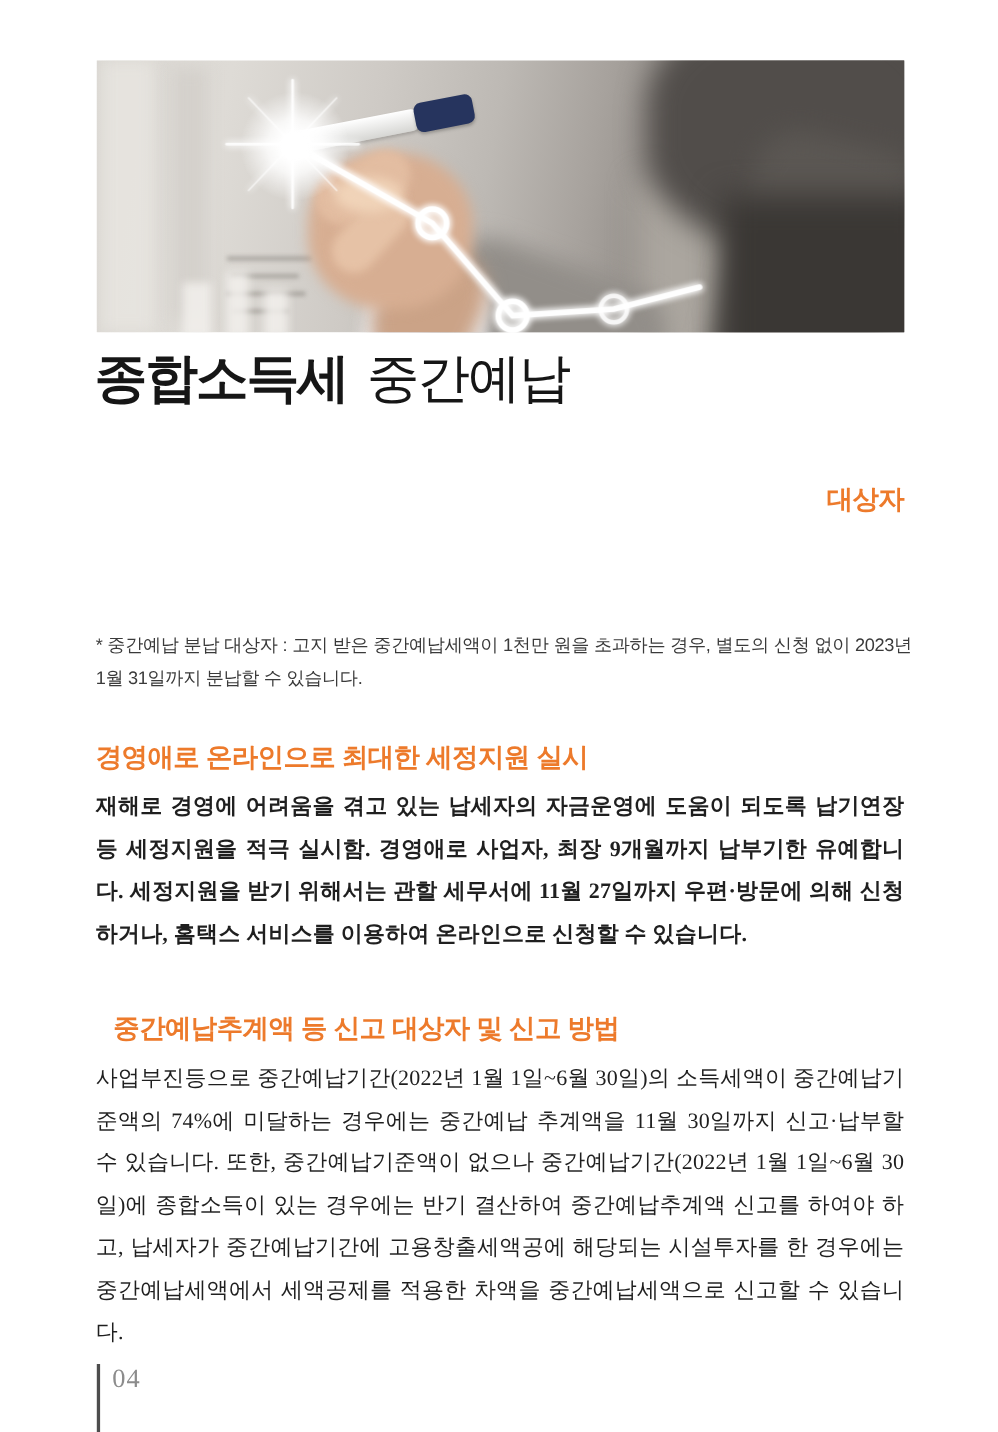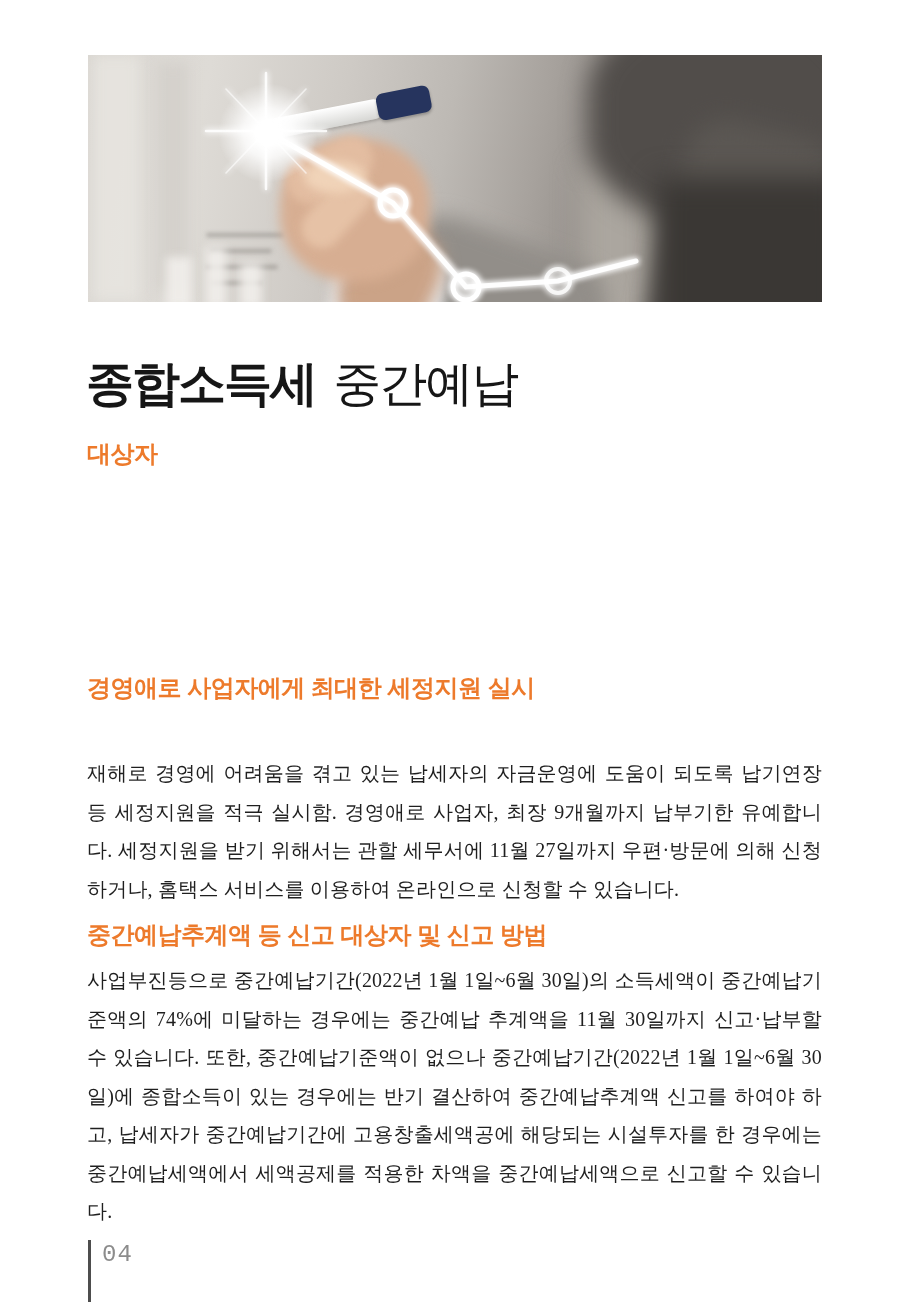--- a/index.html
+++ b/index.html
@@ -49,58 +49,57 @@
   .flare-core { left:128px; top:26px; width:104px; height:104px;
     background:radial-gradient(circle, #ffffff 0 16%, rgba(255,255,255,.8) 34%, rgba(255,255,255,0) 68%); }
   .chart-svg  { left:0; top:0; }
 
   
   .title {
     position:absolute; left:86px; top:312px; width:740px;
     font-family:"Liberation Sans","DejaVu Sans",sans-serif;
     font-size:48px; letter-spacing:-2px; color:var(--title-text,#161616);
     white-space:nowrap;
-    margin-top:40px;
   }
   .title .t-bold { font-weight:700; }
   .title .t-reg  { font-weight:400; margin-left:6px; }
 
   .sec-heading {
     position:absolute; left:87px; width:735px;
     font-family:"Liberation Sans","DejaVu Sans",sans-serif;
     font-size:24px; font-weight:700; letter-spacing:-0.5px;
     color:var(--accent,#ed7a2b);
   }
-  .h1 { top:438px; }
+  .h1 { top:438px;text-align:right; }
   .h2 { top:672px; }
-  .h3 { top:919px; }
+  .h3 { top:919px;margin-left:16px; }
 
   .sec-body {
     position:absolute; left:87px; width:735px;
     font-size:20px; line-height:38.5px; color:var(--body-text,#1f1f1f);
     text-align:justify; word-break:break-all; letter-spacing:0.2px;
   }
   .b1 { top:481px; }
-  .b2 { top:754px; }
+  .b2 { top:714px;font-weight:bold; }
   .b3 { top:961px; }
 
   .footnote {
     position:absolute; left:87px; top:572px; width:742px;
     font-family:"Liberation Sans","DejaVu Sans",sans-serif;
     font-size:16.5px; line-height:30px; color:var(--note-text,#3a3a3a);
     letter-spacing:-0.3px; text-align:justify; word-break:break-all;
   }
 
   .footer-rule {
     position:absolute; left:88px; top:1240px; width:3px; height:62px;
     background:var(--footer-rule,#4d4d4d);
   }
   .page-number {
     position:absolute; left:102px; top:1241px;
-    font-family:Liberation Mono, monospace;
+    font-family:Liberation Serif, serif;
     font-size:24px; letter-spacing:1px; color:var(--page-number-text,#8c8c8c);
   }
 </style>
 </head>
 <body>
 
 <div class="page">
 
   <div class="hero">
     <div class="winbar1"></div>
@@ -156,22 +155,23 @@
     </svg>
     <div class="flare-core"></div>
   </div>
 
   <div class="title">
     <span class="t-bold">종합소득세</span>
     <span class="t-reg">중간예납</span>
   </div>
 
   <div class="sec-heading h1">대상자</div>
+  <div class="footnote">* 중간예납 분납 대상자 : 고지 받은 중간예납세액이 1천만 원을 초과하는 경우, 별도의 신청 없이 2023년 1월 31일까지 분납할 수 있습니다.</div>
 
-  <div class="sec-heading h2">경영애로 사업자에게 최대한 세정지원 실시</div>
+  <div class="sec-heading h2">경영애로 온라인으로 최대한 세정지원 실시</div>
   <div class="sec-body b2">재해로 경영에 어려움을 겪고 있는 납세자의 자금운영에 도움이 되도록 납기연장 등 세정지원을 적극 실시함. 경영애로 사업자, 최장 9개월까지 납부기한 유예합니다. 세정지원을 받기 위해서는 관할 세무서에 11월 27일까지 우편·방문에 의해 신청하거나, 홈택스 서비스를 이용하여 온라인으로 신청할 수 있습니다.</div>
 
   <div class="sec-heading h3">중간예납추계액 등 신고 대상자 및 신고 방법</div>
   <div class="sec-body b3">사업부진등으로 중간예납기간(2022년 1월 1일~6월 30일)의 소득세액이 중간예납기준액의 74%에 미달하는 경우에는 중간예납 추계액을 11월 30일까지 신고·납부할 수 있습니다. 또한, 중간예납기준액이 없으나 중간예납기간(2022년 1월 1일~6월 30일)에 종합소득이 있는 경우에는 반기 결산하여 중간예납추계액 신고를 하여야 하고, 납세자가 중간예납기간에 고용창출세액공에 해당되는 시설투자를 한 경우에는 중간예납세액에서 세액공제를 적용한 차액을 중간예납세액으로 신고할 수 있습니다.</div>
 
   <div class="footer-rule"></div>
   <div class="page-number">04</div>
 
 </div>
 

